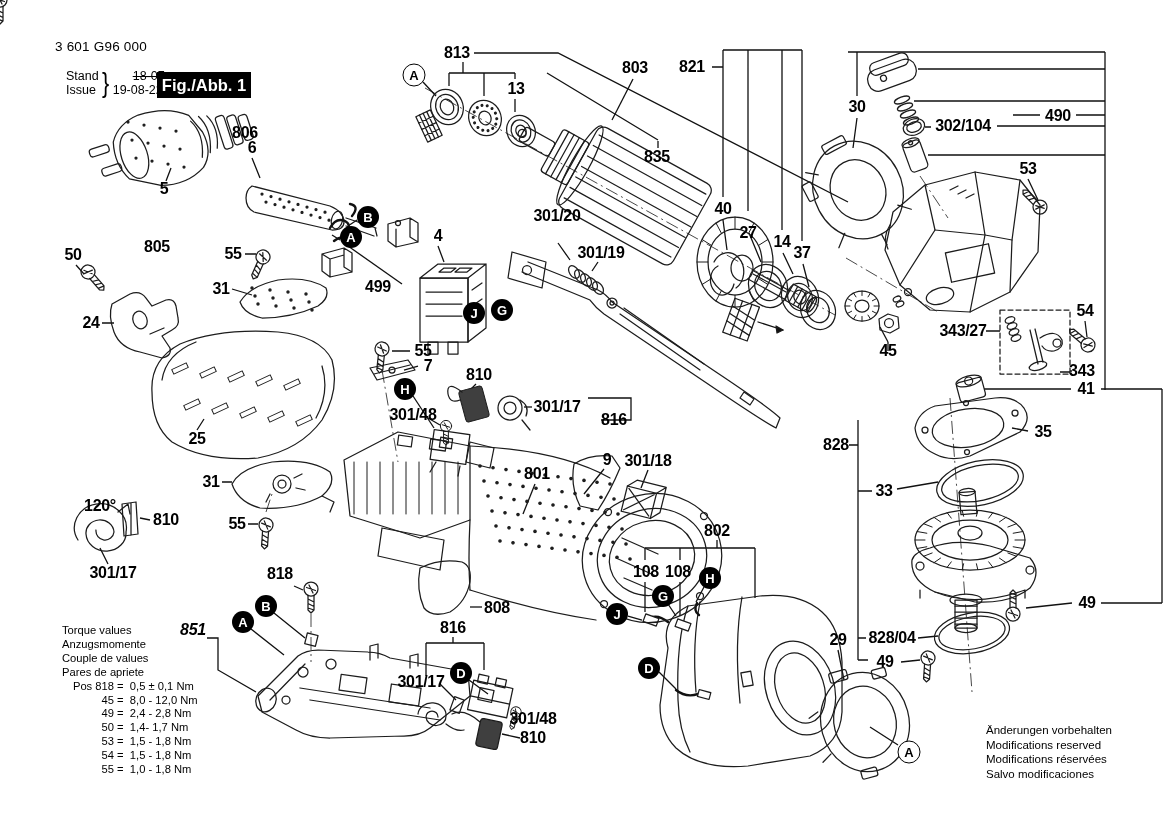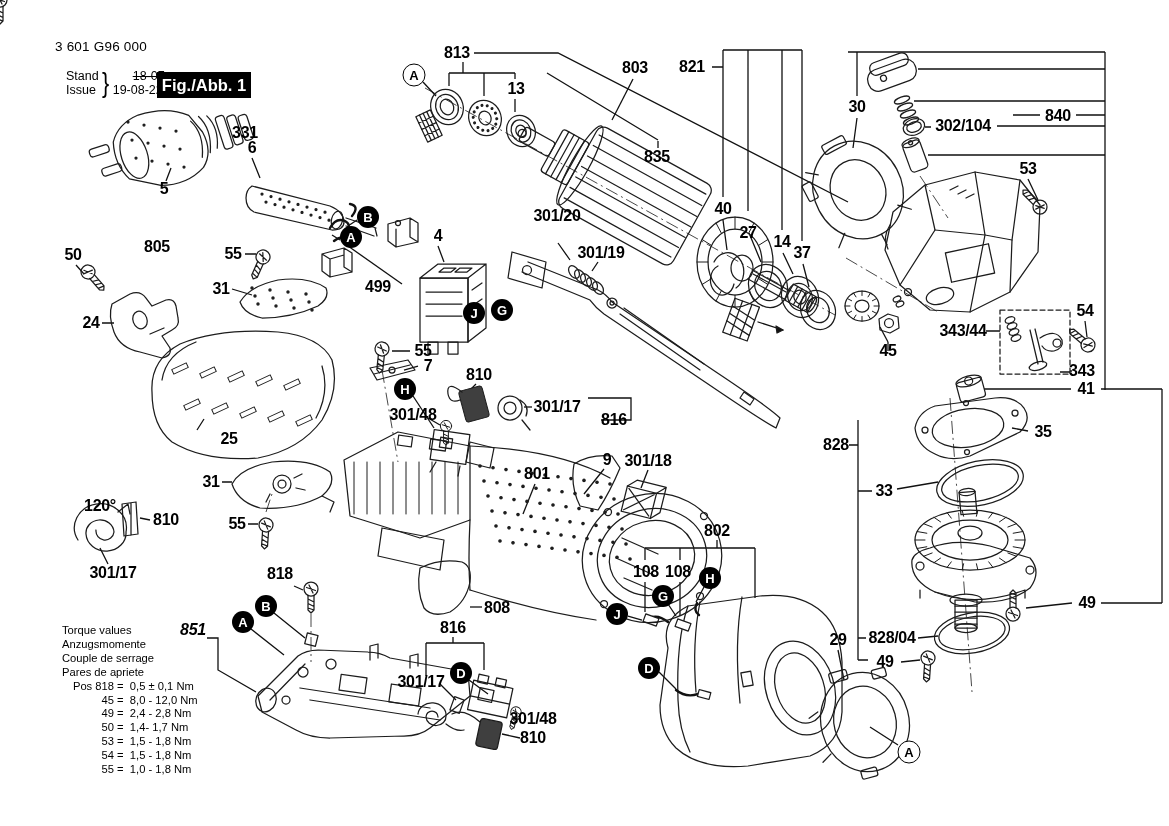--- a/index.html
+++ b/index.html
@@ -700,64 +700,70 @@
       <div class="strike">18-07</div>
       <div>19-08-22</div>
     </div>
   </div>
 </div>
 <div class="figbox">Fig./Abb. 1</div>
 
 <div class="torque" id="torque">
       <div>Torque values</div>
       <div>Anzugsmomente</div>
-      <div>Couple de serrage</div>
+      <div>Couple de values</div>
       <div>Pares de apriete</div>
       <div class="trow"><span class="tpos">Pos 818</span><span> =  </span><span>0,5 ± 0,1 Nm</span></div>
       <div class="trow"><span class="tpos">45</span><span> =  </span><span>8,0 - 12,0 Nm</span></div>
       <div class="trow"><span class="tpos">49</span><span> =  </span><span>2,4 - 2,8 Nm</span></div>
       <div class="trow"><span class="tpos">50</span><span> =  </span><span>1,4- 1,7 Nm</span></div>
       <div class="trow"><span class="tpos">53</span><span> =  </span><span>1,5 - 1,8 Nm</span></div>
       <div class="trow"><span class="tpos">54</span><span> =  </span><span>1,5 - 1,8 Nm</span></div>
       <div class="trow"><span class="tpos">55</span><span> =  </span><span>1,0 - 1,8 Nm</span></div>
     </div>
 
+<div class="footer" id="footer">
+      <div>Änderungen vorbehalten</div>
+      <div>Modifications reserved</div>
+      <div>Modifications réservées</div>
+      <div>Salvo modificaciones</div>
+    </div>
 
 <div id="callouts">
       <div class="co" style="left: 457px; top: 53px;">813</div>
       <div class="co" style="left: 516px; top: 89px;">13</div>
       <div class="co" style="left: 635px; top: 68px;">803</div>
       <div class="co" style="left: 692px; top: 67px;">821</div>
       <div class="co" style="left: 657px; top: 157px;">835</div>
       <div class="co" style="left: 857px; top: 107px;">30</div>
       <div class="co" style="left: 963px; top: 126px;">302/104</div>
-      <div class="co" style="left: 1058px; top: 116px;">840</div>
+      <div class="co" style="left: 1058px; top: 116px;">490</div>
       <div class="co" style="left: 1028px; top: 169px;">53</div>
-      <div class="co" style="left: 245px; top: 133px;">331</div>
+      <div class="co" style="left: 245px; top: 133px;">806</div>
       <div class="co" style="left: 252px; top: 148px;">6</div>
       <div class="co" style="left: 164px; top: 189px;">5</div>
       <div class="co" style="left: 157px; top: 203px; margin-top: 44px;">805</div>
       <div class="co" style="left: 73px; top: 255px;">50</div>
       <div class="co" style="left: 233px; top: 254px;">55</div>
       <div class="co" style="left: 221px; top: 289px;">31</div>
       <div class="co" style="left: 91px; top: 323px;">24</div>
       <div class="co" style="left: 378px; top: 287px;">499</div>
       <div class="co" style="left: 438px; top: 236px;">4</div>
       <div class="co" style="left: 557px; top: 216px;">301/20</div>
       <div class="co" style="left: 601px; top: 253px;">301/19</div>
       <div class="co" style="left: 723px; top: 209px;">40</div>
       <div class="co" style="left: 748px; top: 222px; margin-top: 11px;">27</div>
       <div class="co" style="left: 782px; top: 242px;">14</div>
       <div class="co" style="left: 802px; top: 253px;">37</div>
       <div class="co" style="left: 888px; top: 351px;">45</div>
-      <div class="co" style="left: 963px; top: 331px;">343/44</div>
+      <div class="co" style="left: 963px; top: 331px;">343/27</div>
       <div class="co" style="left: 1085px; top: 311px;">54</div>
       <div class="co" style="left: 1082px; top: 371px;">343</div>
       <div class="co" style="left: 1086px; top: 389px;">41</div>
-      <div class="co" style="left: 197px; top: 439px; margin-left: 32px;">25</div>
+      <div class="co" style="left: 197px; top: 439px;">25</div>
       <div class="co" style="left: 211px; top: 482px;">31</div>
       <div class="co" style="left: 237px; top: 524px;">55</div>
       <div class="co" style="left: 423px; top: 351px;">55</div>
       <div class="co" style="left: 428px; top: 366px;">7</div>
       <div class="co" style="left: 479px; top: 375px;">810</div>
       <div class="co" style="left: 413px; top: 415px;">301/48</div>
       <div class="co" style="left: 557px; top: 407px;">301/17</div>
       <div class="co" style="left: 614px; top: 420px;">816</div>
       <div class="co" style="left: 166px; top: 520px;">810</div>
       <div class="co" style="left: 113px; top: 573px;">301/17</div>

